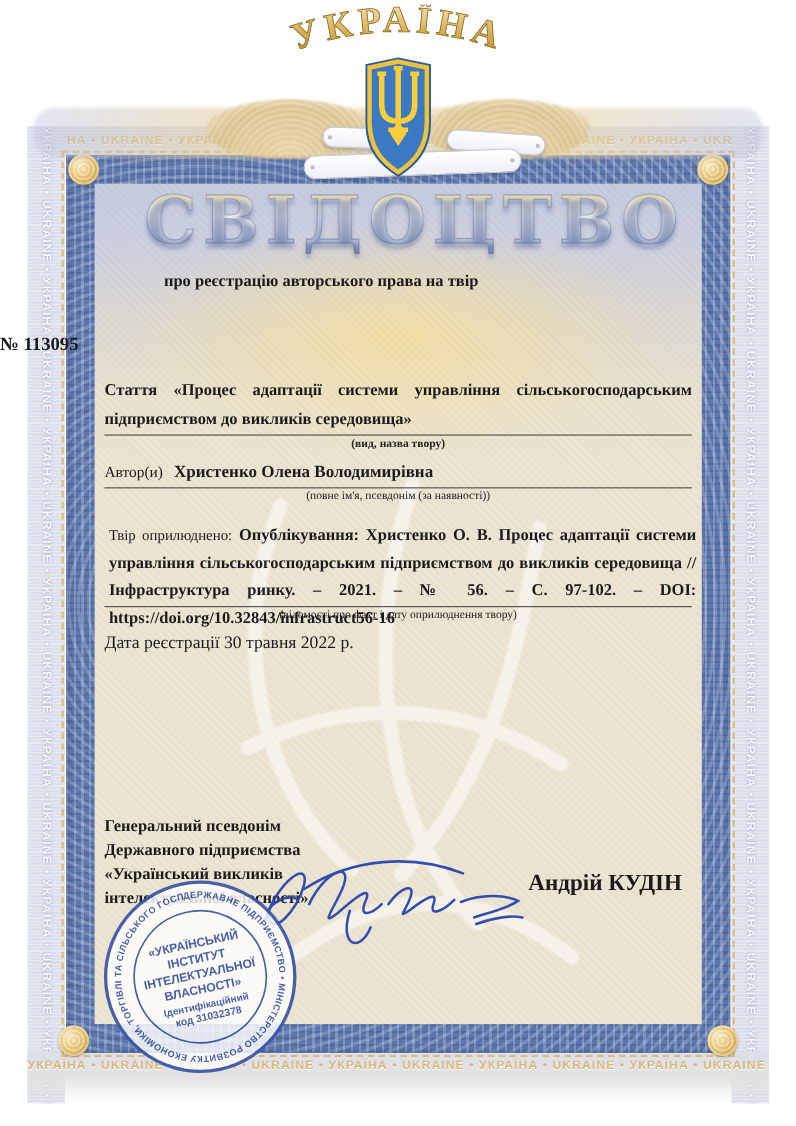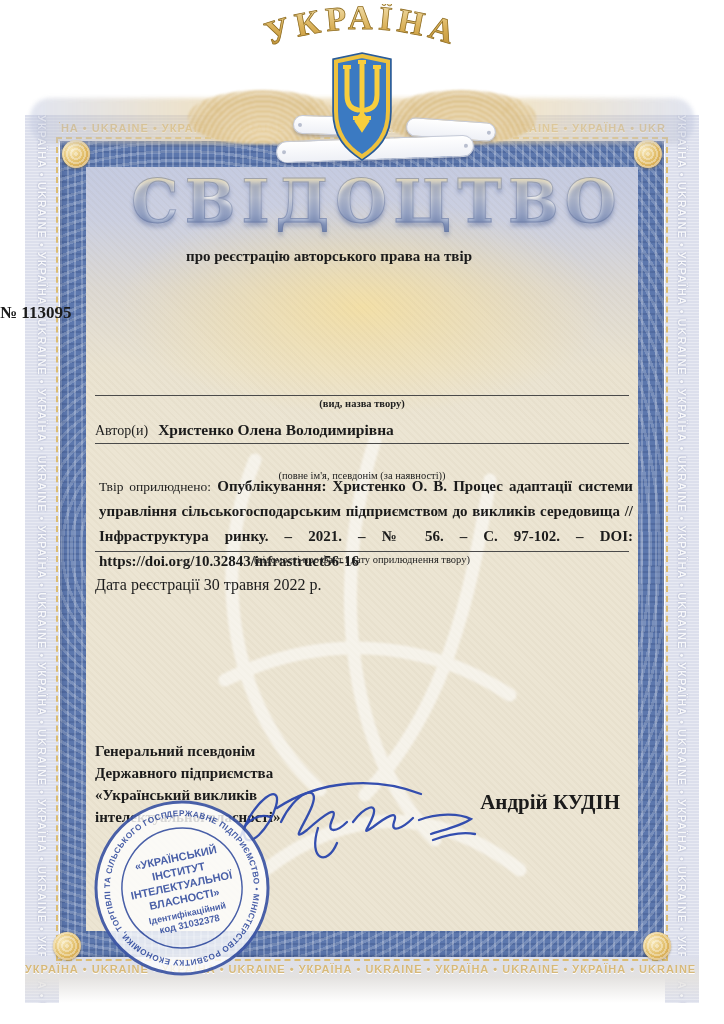--- a/index.html
+++ b/index.html
@@ -61,21 +61,21 @@
     background:#b9bfcf;}
 
   
   .big-title{left:0;top:166px;width:724px;text-align:center;
     font-family:"DejaVu Serif",serif;font-weight:bold;font-size:60px;letter-spacing:6px;
     background:linear-gradient(180deg,#cdbc85 0%,#efe9d8 28%,#f4f2ee 45%,#c7cfe2 68%,#667ca9 100%);
     -webkit-background-clip:text;background-clip:text;color:transparent;
     -webkit-text-stroke:1px rgba(105,120,160,.55);
     text-shadow:0 4px 4px rgba(80,100,150,.45);padding-left:15px;}
 
-  .subtitle{left:0;top:248px;width:584px;text-align:center;font-weight:bold;font-size:15px;margin-left:37px;}
+  .subtitle{left:0;top:248px;width:584px;text-align:center;font-weight:bold;font-size:15px;}
   .cert-number{left:0;top:303px;width:680px;font-weight:bold;font-size:17px;}
 
   
   .fieldblock{left:95px;width:534px;}
   .worktitle{top:342px;font-weight:bold;font-size:15px;line-height:26px;text-align:justify;margin:0;}
   .rule{left:95px;width:534px;height:0;border-top:1px solid #4a4a4a;}
   .caption{left:95px;width:534px;text-align:center;font-size:10.5px;color:#222;}
   .author-row{top:421px;font-size:14px;}
   .author-name{font-weight:bold;font-size:15.5px;margin-left:10px;}
   .published{top:470px;font-size:15px;font-weight:bold;line-height:25px;text-align:justify;margin:4px;}
@@ -169,28 +169,29 @@
       <path d="M18 15 h8 v4 h-8 z" stroke-width="0"></path>
       <path d="M48 15 h8 v4 h-8 z" stroke-width="0"></path>
       <path d="M33 10 h8 v4 h-8 z" stroke-width="0"></path>
     </g>
   </svg>
 
   <div class="abs big-title">СВІДОЦТВО</div>
   <div class="abs subtitle">про реєстрацію авторського права на твір</div>
   <div class="abs cert-number">№ 113095</div>
 
+  <p class="abs fieldblock worktitle">Стаття «Процес адаптації системи управління сільськогосподарським підприємством до викликів середовища»</p>
   <div class="abs rule" style="top:395px;"></div>
   <div class="abs caption" style="top:398px;font-weight:bold;">(вид, назва твору)</div>
 
   <div class="abs fieldblock author-row">
     <span>Автор(и)</span><span class="author-name">Христенко Олена Володимирівна</span>
   </div>
   <div class="abs rule" style="top:443px;"></div>
-  <div class="abs caption" style="top:470px;">(повне ім'я, псевдонім (за наявності))</div>
+  <div class="abs caption" style="top:446px;">(повне ім'я, псевдонім (за наявності))</div>
 
   <p class="abs fieldblock published">
     <span class="lbl">Твір оприлюднено:</span>
     <span>Опублікування: Христенко О. В. Процес адаптації системи управління сільськогосподарським підприємством до викликів середовища // Інфраструктура ринку. – 2021. – № 56. – С. 97-102. – DOI: https://doi.org/10.32843/infrastruct56-16</span>
   </p>
   <div class="abs rule" style="top:551px;"></div>
   <div class="abs caption" style="top:554px;">(відомості про факт і дату оприлюднення твору)</div>
 
   <div class="abs fieldblock regdate">Дата реєстрації 30 травня 2022 р.</div>
 

